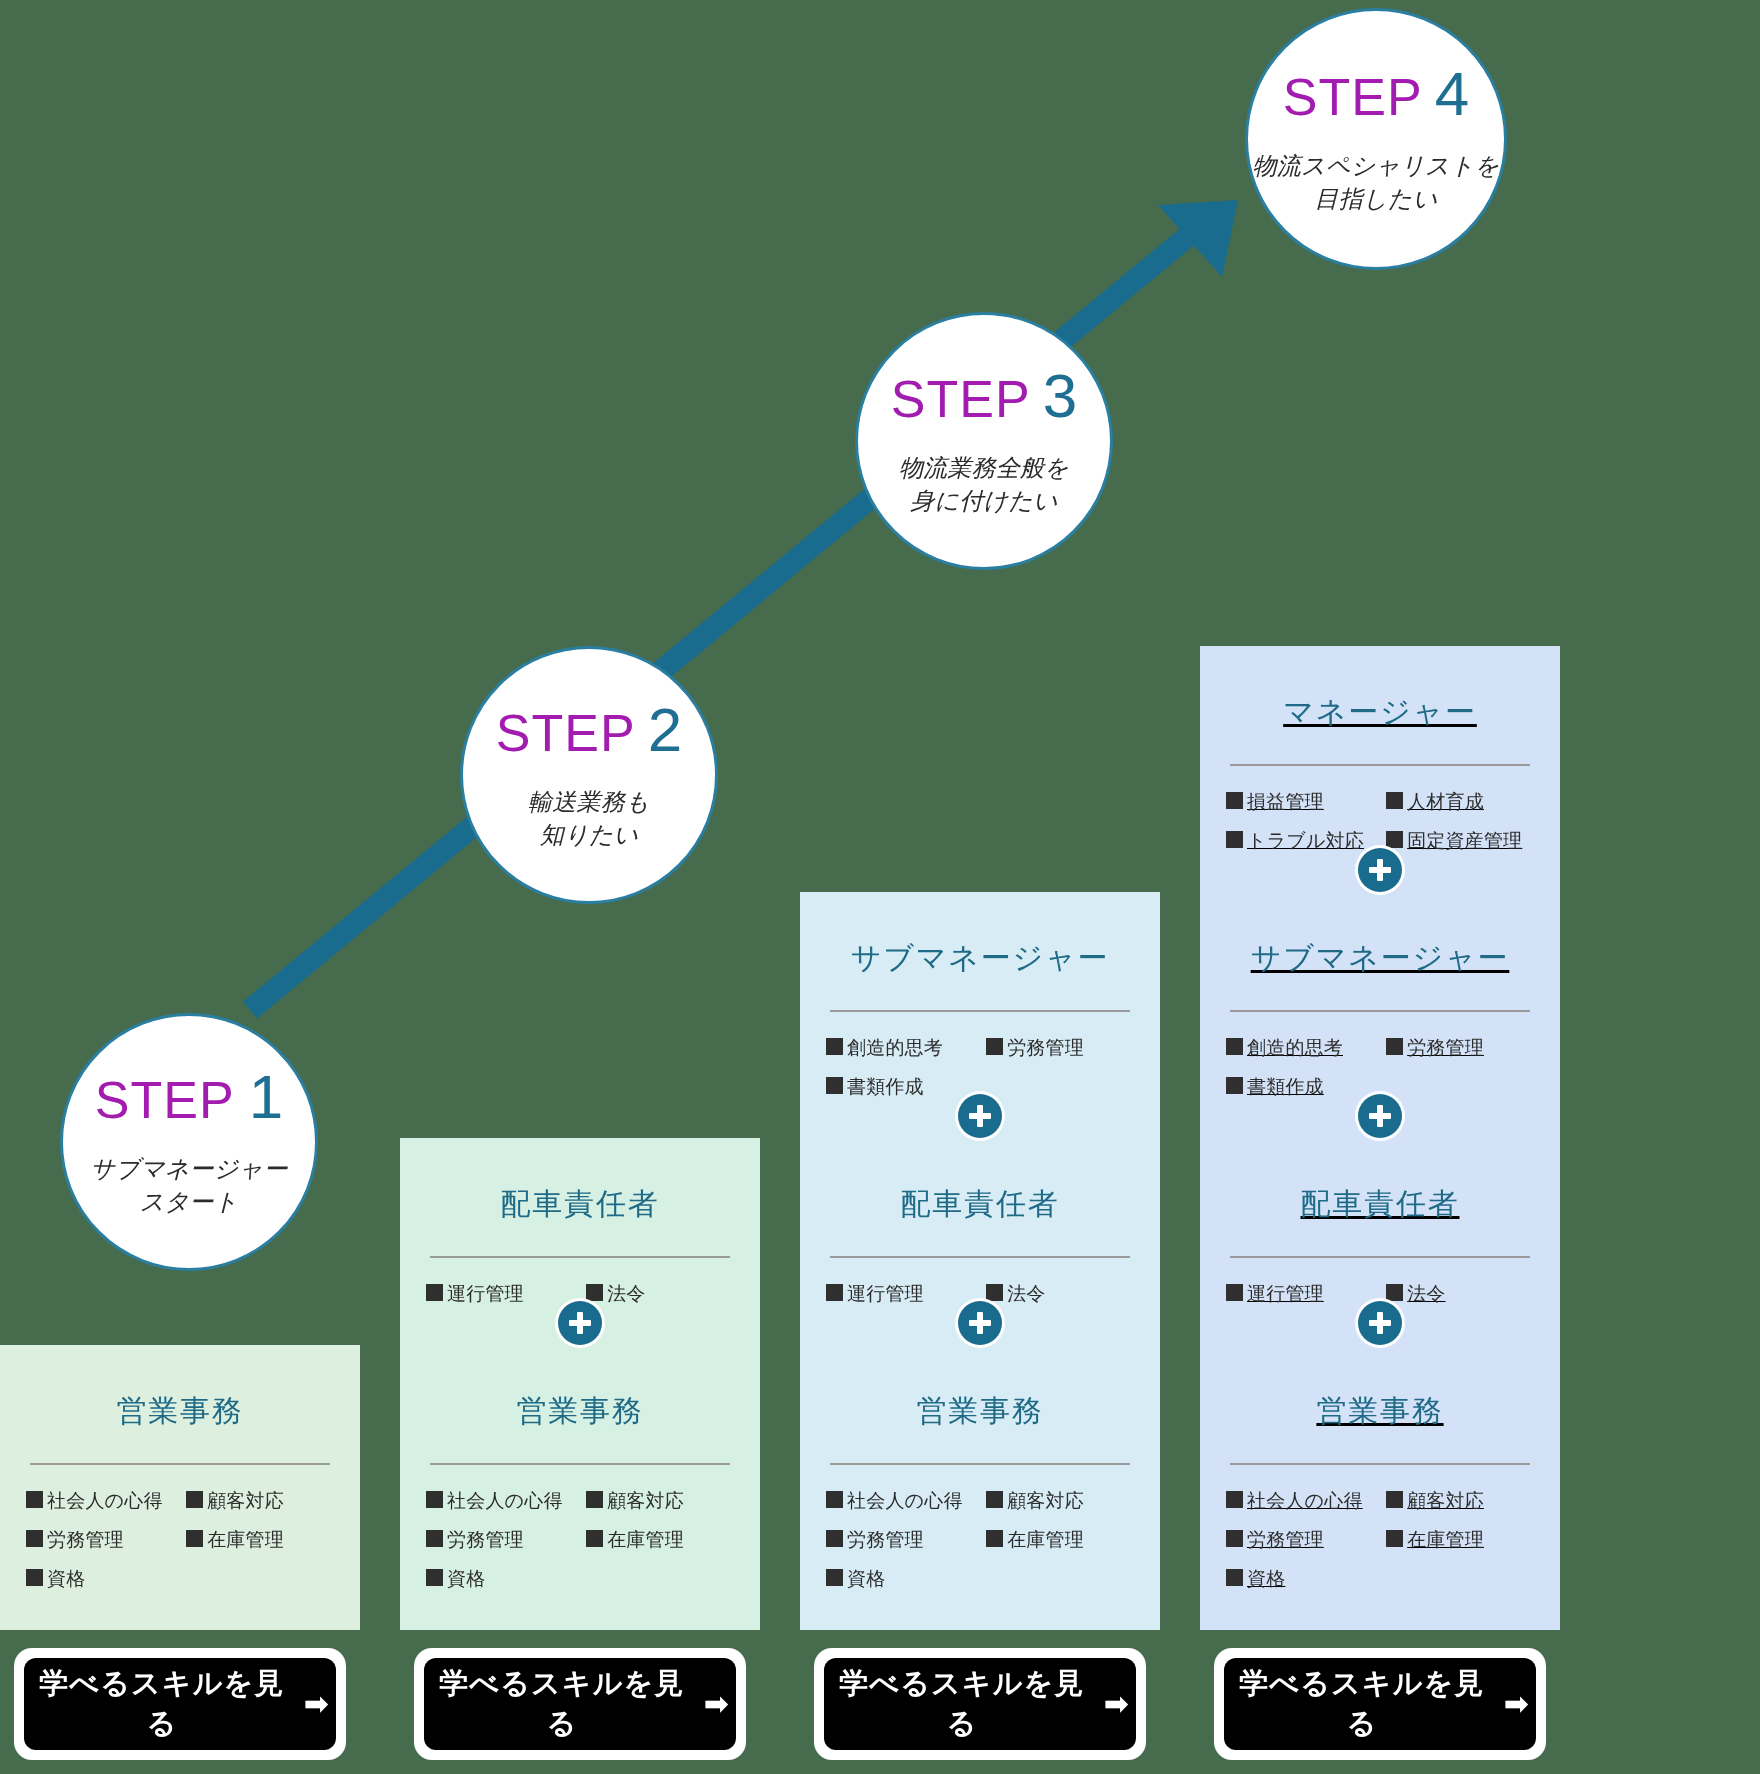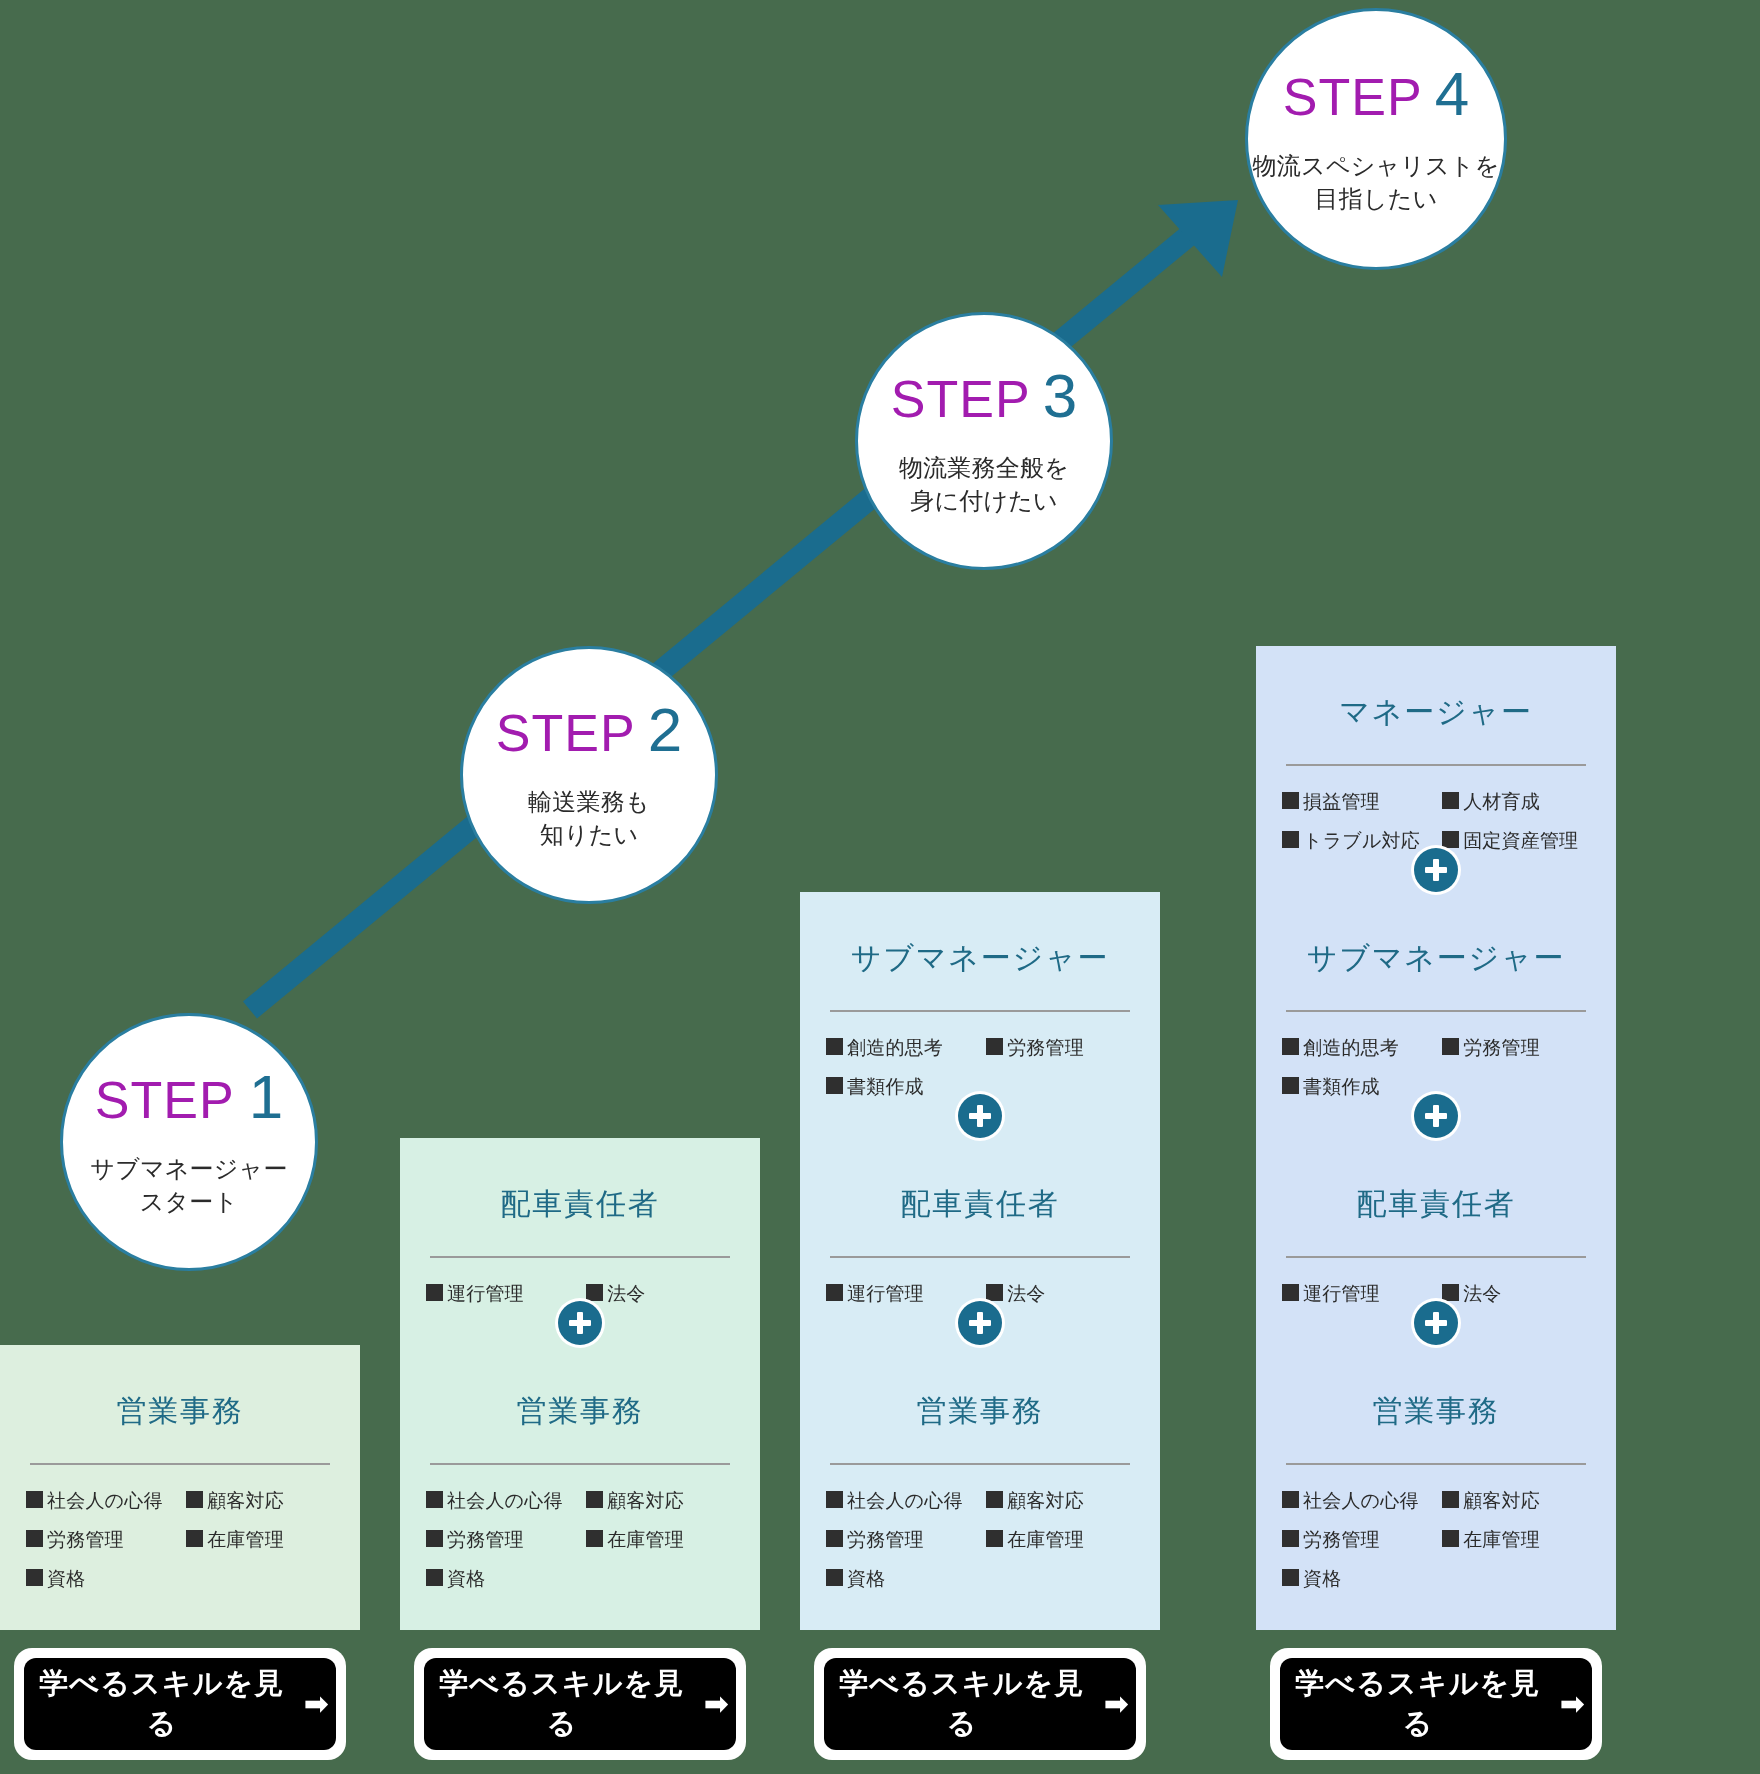--- a/index.html
+++ b/index.html
@@ -13,21 +13,21 @@
   #stage{position:absolute;inset:0;}
 
   
   .path-svg{position:absolute;left:0;top:0;width:1760px;height:1774px;pointer-events:none;z-index:2;}
 
   
   .col{position:absolute;bottom:0;width:360px;z-index:3;display:flex;flex-direction:column;justify-content:flex-end;}
   #col1{left:0;}
   #col2{left:400px;}
   #col3{left:800px;}
-  #col4{left:1256px;}
+  #col4{left:1200px;text-decoration:underline;}
 
   
   .card{position:relative;box-sizing:border-box;padding:26px 26px 22px 26px;display:flex;flex-direction:column;}
   .card-title{
     text-align:center;font-size:30px;color:#1f6a86;letter-spacing:.06em;
     margin:22px 0 0 0;font-weight:400;line-height:1.2;
   }
   .divider{height:2px;background:#9a9a9a;margin:34px 4px 26px 4px;}
   .skills{display:flex;flex-wrap:wrap;}
   .skill{
@@ -67,21 +67,21 @@
 
   
   .step{
     position:absolute;border-radius:50%;background:#fff;border:3px solid #2a7ea0;
     display:flex;flex-direction:column;align-items:center;justify-content:center;
     z-index:8;box-sizing:border-box;text-align:center;
   }
   .step-head{display:flex;align-items:baseline;justify-content:center;gap:12px;}
   .step-word{font-size:52px;color:#a21caf;letter-spacing:.02em;font-weight:400;}
   .step-num{font-size:62px;color:#1f6f92;line-height:1;font-weight:400;}
-  .step-sub{font-size:24px;color:#2b2b2b;line-height:1.35;margin-top:23px;letter-spacing:.01em;}
+  .step-sub{font-size:24px;color:#2b2b2b;line-height:1.35;margin-top:23px;letter-spacing:.01em;font-style:italic;}
 
   #step1{left:60px;top:1013px;width:258px;height:258px;}
   #step2{left:460px;top:646px;width:258px;height:258px;}
   #step3{left:855px;top:312px;width:258px;height:258px;}
   #step4{left:1245px;top:8px;width:262px;height:262px;}
   #step1 .step-head{gap:14px;}
 </style>
 </head>
 <body>
 

